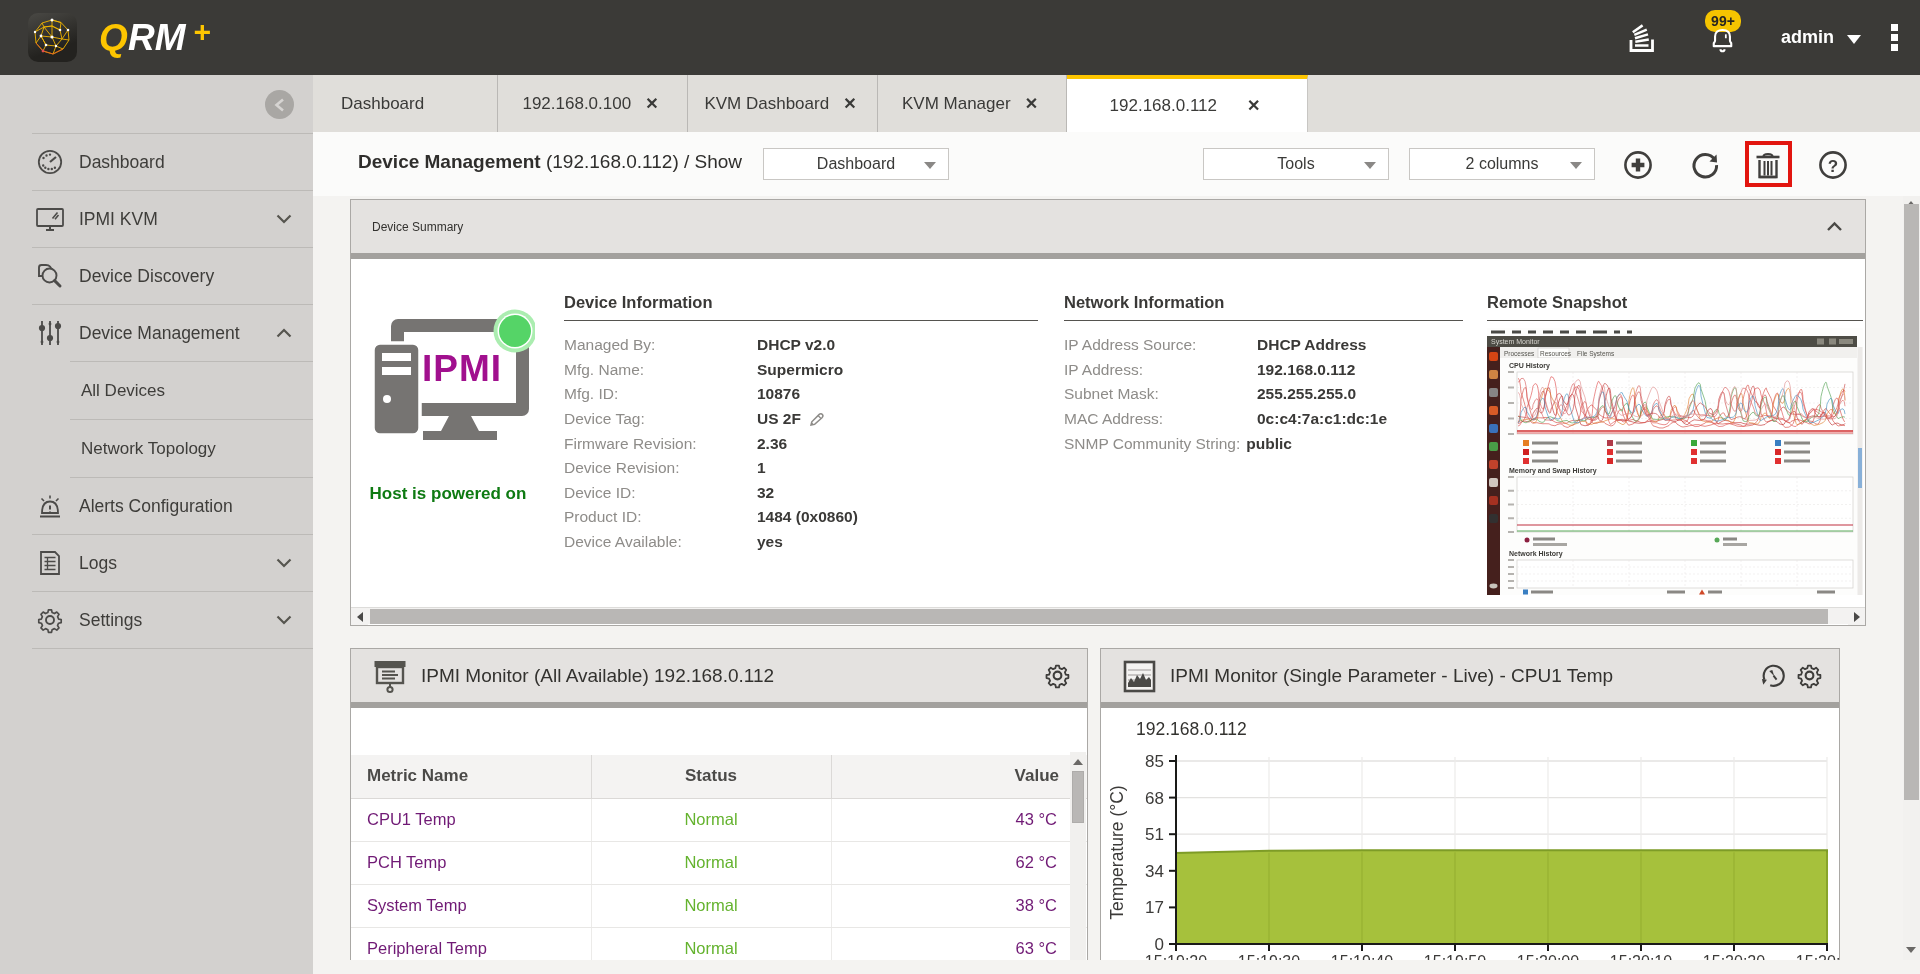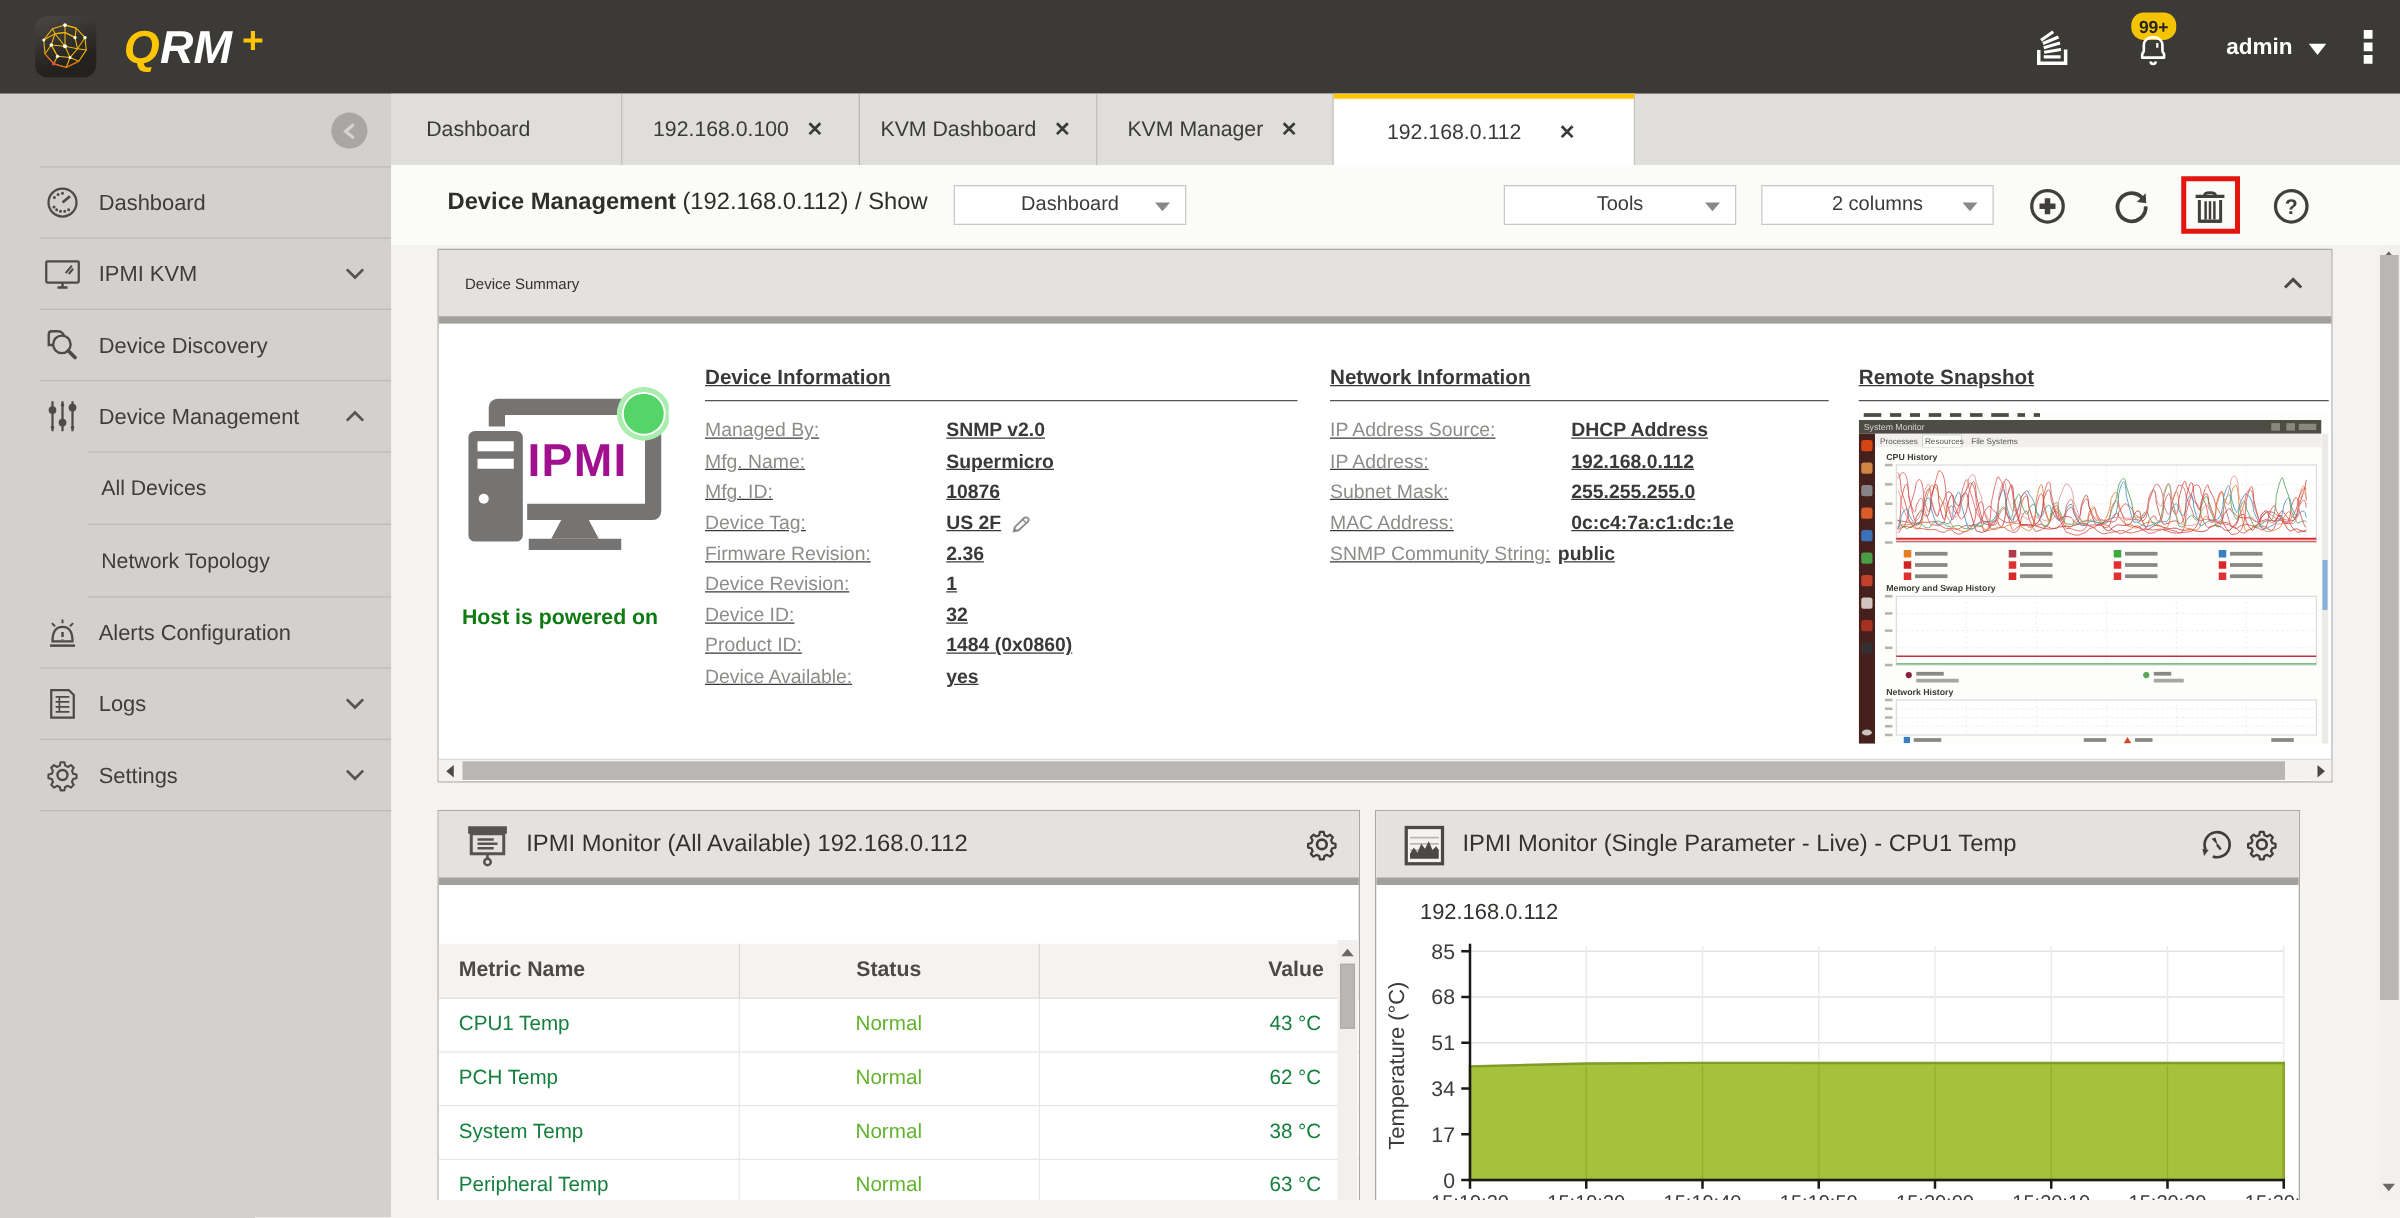--- a/index.html
+++ b/index.html
@@ -68,21 +68,21 @@
 .hs-arrow { position:absolute; top:0; width:17px; height:17px; background:#f3f2f1; display:flex; align-items:center; justify-content:center; }
 .hs-thumb { position:absolute; left:19px; top:1px; height:15px; width:1458px; background:#b9b7b5; }
 .tri-l { width:0;height:0;border-top:5px solid transparent;border-bottom:5px solid transparent;border-right:6px solid #4a4948; }
 .tri-r { width:0;height:0;border-top:5px solid transparent;border-bottom:5px solid transparent;border-left:6px solid #4a4948; }
 .tri-u { width:0;height:0;border-left:5px solid transparent;border-right:5px solid transparent;border-bottom:6px solid #6a6866; }
 .tri-d { width:0;height:0;border-left:5px solid transparent;border-right:5px solid transparent;border-top:6px solid #6a6866; }
 </style>
 <style>
 
 .col-head { font-size:16.5px; font-weight:bold; color:#3a3937; padding-bottom:8px; border-bottom:1px solid #55534f; }
-.sum-col { position:absolute; top:34px;text-decoration:underline; }
+.sum-col { position:absolute; top:34px; }
 .kv { display:flex; align-items:center; height:24.6px; font-size:15.5px; }
 .kv .k { color:#8e8c89; }
 .kv .v { font-weight:bold; color:#3a3937; display:flex; align-items:center; }
 .col-info { left:213px; width:474px; }
 .col-info .k { width:193px; }
 .col-net { left:713px; width:399px; }
 .col-net .k { width:193px; }
 .col-net .kv.snmp .k { width:auto; padding-right:6px; }
 .col-snap { left:1136px; width:376px; }
 .dev-fig { position:absolute; left:12px; top:50px; width:180px; }
@@ -91,21 +91,21 @@
 
 .p-table { left:37px; top:452px; width:738px; height:420px; }
 .p-chart { left:787px; top:452px; width:740px; height:420px; overflow:hidden; }
 .panel-h .ph-icon { margin:0 14px 0 22px; }
 .ph-actions { position:absolute; right:16px; top:13px; display:flex; gap:9px; }
 
 .mtable { width:100%; border-collapse:collapse; table-layout:fixed;margin-top:47px; }
 .mtable th { height:43px; background:#f4f3f2; border:1px solid #dbd9d7; border-top:none; font-size:17px; color:#4b4a48; font-weight:bold; }
 .mtable th:first-child { border-left:none; text-align:left; padding-left:16px; }
 .mtable th.val { text-align:right; padding-right:28px; border-right:none;padding-left:40px; }
-.mtable td { height:43px; border-bottom:1px solid #e8e7e5; border-right:1px solid #ecebe9; font-size:16.5px; color:#15803d; background:#fff; }
+.mtable td { height:43px; border-bottom:1px solid #e8e7e5; border-right:1px solid #ecebe9; font-size:16.5px; color:#701a75; background:#fff; }
 .mtable td:last-child { border-right:none; }
 .mtable td.name { padding-left:16px; }
 .mtable td.status { text-align:center; color:#64b32e; }
 .mtable td.value { text-align:right; padding-right:30px; }
 .tbody-scroll { position:absolute; right:1px; top:103px; width:16px; height:258px; background:#f1f0ee; }
 .tbody-scroll .tri-u { position:absolute; left:3px; top:7px; }
 .tbs-thumb { position:absolute; left:2px; top:19px; width:12px; height:52px; background:#b9b7b5; border:1px solid #aeacaa; }
 
 .chart-ip { position:absolute; left:35px; top:70px; font-size:17.5px; color:#33322f; }
 .vscrollbar { position:absolute; right:0; top:0; width:17px; height:764px; background:#f2f1ef; }
@@ -397,21 +397,21 @@
           </svg>
         </div>
         <div class="dev-status">Host is powered on</div>
 
         <div class="sum-col col-info">
           <div class="col-head">Device Information</div>
           <div class="rows" id="devinfo-rows">
               <div class="kv">
                 <span class="k">Managed By:</span>
                 <span class="v">
-                  <span>SNMP v2.0</span>
+                  <span>DHCP v2.0</span>
                 </span>
               </div>
               <div class="kv">
                 <span class="k">Mfg. Name:</span>
                 <span class="v">
                   <span>Supermicro</span>
                 </span>
               </div>
               <div class="kv">
                 <span class="k">Mfg. ID:</span>

